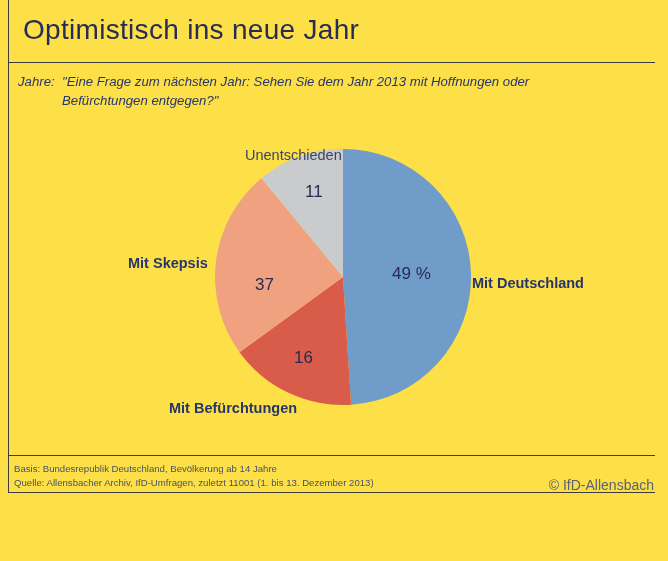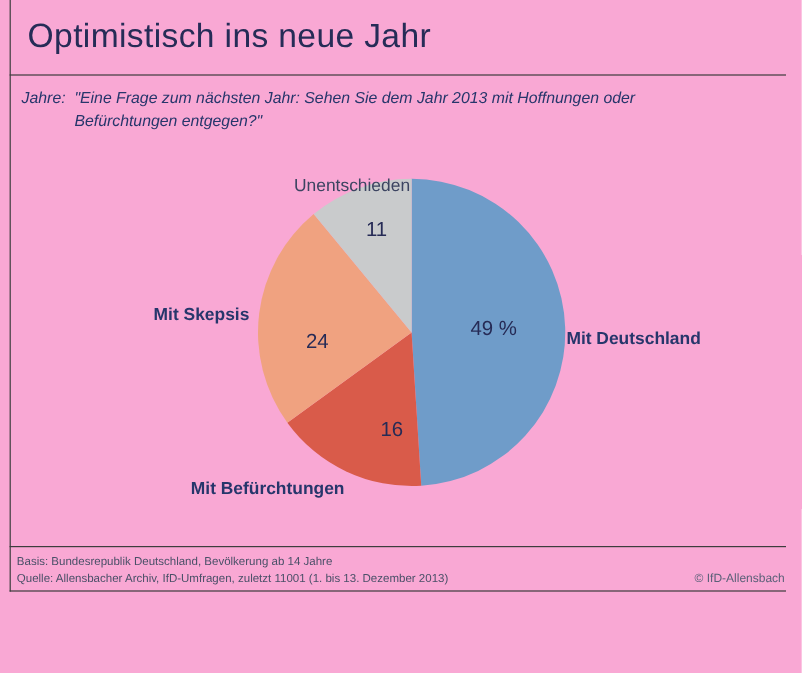--- a/index.html
+++ b/index.html
@@ -14,21 +14,21 @@
     font-family: "Liberation Sans", sans-serif;
     overflow: hidden;
   }
 
   #infographic {
     position: absolute;
     left: 0;
     top: 0;
     width: 668px;
     height: 561px;
-    background: #f9a8d4;
+    background: #fde047;
   }
 
   
   .left-rule {
     position: absolute;
     left: 8px;
     top: 0px;
     width: 1px;
     height: 493px;
     background: #3d3d3d;
@@ -139,21 +139,21 @@
     font-size: 9.6px;
     color: #4a5068;
     white-space: nowrap;
   }
   .footer-basis { top: 8px; }
   .footer-quelle { top: 22px; }
   .footer-copy {
     position: absolute;
     right: 14px;
     top: 22px;
-    font-size: 10px;
+    font-size: 14px;
     color: #5a6078;
     white-space: nowrap;
     padding-left: 39px;
   }
 </style>
 </head>
 <body>
 
 <div id="infographic">
 
@@ -174,26 +174,26 @@
       <path fill="#6f9cc9" d="M 343 157 L 343.00 29.00 A 128 128 0 0 1 351.04 284.75 Z"></path>
 
       <path fill="#d95b4a" d="M 343 157 L 351.04 284.75 A 128 128 0 0 1 239.45 232.24 Z"></path>
 
       <path fill="#f0a280" d="M 343 157 L 239.45 232.24 A 128 128 0 0 1 261.41 58.37 Z"></path>
 
       <path fill="#c9cbcc" d="M 343 157 L 261.41 58.37 A 128 128 0 0 1 343.00 29.00 Z"></path>
     </svg>
 
     <div class="slice-value" style="left:392px; top:144px;">49 %</div>
-    <div class="slice-value" style="left:294px; top:228px;margin-left:23px;">16</div>
-    <div class="slice-value" style="left:255px; top:155px;">24</div>
+    <div class="slice-value" style="left:294px; top:228px;">16</div>
+    <div class="slice-value" style="left:255px; top:155px;">37</div>
     <div class="slice-value" style="left:305px; top:62px;">11</div>
 
     <div class="cat-label" style="left:472px; top:155px;">Mit Deutschland</div>
-    <div class="cat-label" style="left:159px; top:280px;">Mit Befürchtungen</div>
+    <div class="cat-label" style="left:169px; top:280px;">Mit Befürchtungen</div>
     <div class="cat-label" style="left:128px; top:135px;">Mit Skepsis</div>
     <div class="cat-label plain" style="left:211px; top:27px;margin-left:34px;">Unentschieden</div>
   </div>
 
   <div class="footer">
     <div class="footer-rule"></div>
     <div class="footer-line footer-basis">Basis: Bundesrepublik Deutschland, Bevölkerung ab 14 Jahre</div>
     <div class="footer-line footer-quelle">Quelle: Allensbacher Archiv, IfD-Umfragen, zuletzt 11001 (1. bis 13. Dezember 2013)</div>
     <div class="footer-copy">© IfD-Allensbach</div>
   </div>

